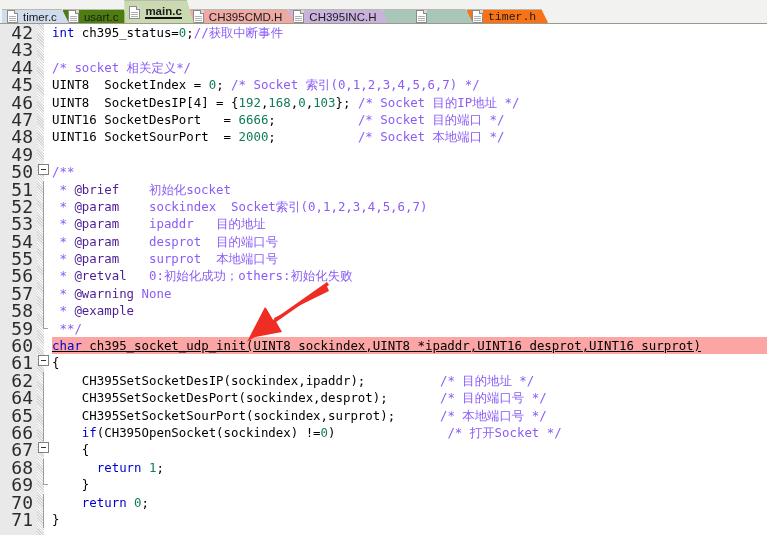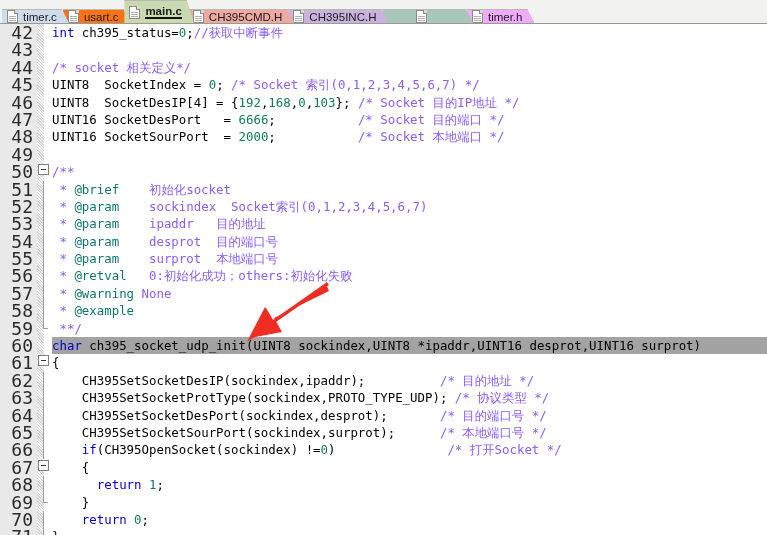--- a/index.html
+++ b/index.html
@@ -92,22 +92,23 @@
     font-family:"DejaVu Sans Mono","Liberation Mono",monospace;
     font-size:12.4px;
     line-height:17.4px;
   }
   .ln-row{
     position:relative;
     height:17.4px;
     white-space:pre;
   }
   .ln-row.cur .code{
-    background:#a3a3a3;
+    background:#fca5a5;
     display:block;
+    text-decoration:underline;
   }
   .lnum{
     position:absolute;left:0;top:0;width:33px;
     text-align:right;
     color:#2b2b2b;
     font-family:"DejaVu Sans Mono","Liberation Mono",monospace;
     font-size:18px;
   }
   .code{
     position:absolute;left:52px;top:0;right:0;
@@ -135,62 +136,62 @@
     position:absolute;left:43px;top:0;width:1px;height:9px;background:#9c9c9c;
   }
   .fold-end::after{
     content:"";position:absolute;left:0px;top:8px;width:5px;height:1px;background:#9c9c9c;
   }
 
   
   .kw{color:#0000cc;}
   .num{color:#0f7b5a;}
   .cmt{color:#8b5cf6;}
-  .cmt-tag{color:#0f766e;}
+  .cmt-tag{color:#4c1d95;}
   .plain{color:#000;}
 
   
   .arrow{
     position:absolute;
     left:230px;top:258px;
     width:100px;height:66px;
     pointer-events:none;
   }
 </style>
 </head>
 <body>
 
 <div id="app">
 
   <div class="tabbar" id="tabbar">
       <div class="tab" style="background: rgb(207, 220, 237); z-index: 10;">
         <span class="doc-icon"></span>
         <span class="tab-label">timer.c</span>
       </div>
-      <div class="tab" style="background: #f97316; z-index: 9;">
+      <div class="tab" style="background: #4d7c0f; z-index: 9;">
         <span class="doc-icon"></span>
         <span class="tab-label">usart.c</span>
       </div>
       <div class="tab active" style="background: rgb(201, 217, 176); z-index: 20;">
         <span class="doc-icon"></span>
         <span class="tab-label">main.c</span>
       </div>
       <div class="tab" style="background: rgb(237, 169, 162); z-index: 7;">
         <span class="doc-icon"></span>
         <span class="tab-label">CH395CMD.H</span>
       </div>
       <div class="tab" style="background: rgb(201, 179, 221); z-index: 6;">
         <span class="doc-icon"></span>
         <span class="tab-label">CH395INC.H</span>
       </div>
       <div class="tab" style="background: rgb(168, 199, 184); z-index: 5; flex-direction: column;">
         <span class="doc-icon"></span>
         <span class="tab-label">CH395CMD.C</span>
       </div>
-      <div class="tab" style="background: #f0abfc; z-index: 4;">
+      <div class="tab" style="background: #f97316; z-index: 4; font-family: Liberation Mono, monospace;">
         <span class="doc-icon"></span>
         <span class="tab-label">timer.h</span>
       </div>
       <div class="tab-filler"></div>
     </div>
 
   <div class="editor">
     <div class="gutter-bg"></div>
     <div class="gutter-sep"></div>
     <div class="code-area" id="code-area">
@@ -208,21 +209,20 @@
         <div class="ln-row"><span class="lnum">53</span><span class="fold-line"></span><span class="code"><span class="cmt"> * </span><span class="cmt-tag">@param</span><span class="cmt">    ipaddr   目的地址</span></span></div>
         <div class="ln-row"><span class="lnum">54</span><span class="fold-line"></span><span class="code"><span class="cmt"> * </span><span class="cmt-tag">@param</span><span class="cmt">    desprot  目的端口号</span></span></div>
         <div class="ln-row"><span class="lnum">55</span><span class="fold-line"></span><span class="code"><span class="cmt"> * </span><span class="cmt-tag">@param</span><span class="cmt">    surprot  本地端口号</span></span></div>
         <div class="ln-row"><span class="lnum">56</span><span class="fold-line"></span><span class="code"><span class="cmt"> * </span><span class="cmt-tag">@retval</span><span class="cmt">   0:初始化成功；others:初始化失败</span></span></div>
         <div class="ln-row"><span class="lnum">57</span><span class="fold-line"></span><span class="code"><span class="cmt"> * </span><span class="cmt-tag">@warning</span><span class="cmt"> None</span></span></div>
         <div class="ln-row"><span class="lnum">58</span><span class="fold-line"></span><span class="code"><span class="cmt"> * </span><span class="cmt-tag">@example</span></span></div>
         <div class="ln-row"><span class="lnum">59</span><span class="fold-end"></span><span class="code"><span class="cmt"> **/</span></span></div>
         <div class="ln-row cur"><span class="lnum">60</span><span class="code"><span class="kw">char</span><span class="plain"> ch395_socket_udp_init(UINT8 sockindex,UINT8 *ipaddr,UINT16 desprot,UINT16 surprot)</span></span></div>
         <div class="ln-row"><span class="lnum">61</span><span class="fold box"></span><span class="code"><span class="plain">{</span></span></div>
         <div class="ln-row"><span class="lnum">62</span><span class="fold-line"></span><span class="code"><span class="plain">    CH395SetSocketDesIP(sockindex,ipaddr);          </span><span class="cmt">/* 目的地址 */</span></span></div>
-        <div class="ln-row"><span class="lnum">63</span><span class="fold-line"></span><span class="code"><span class="plain">    CH395SetSocketProtType(sockindex,PROTO_TYPE_UDP); </span><span class="cmt">/* 协议类型 */</span></span></div>
         <div class="ln-row"><span class="lnum">64</span><span class="fold-line"></span><span class="code"><span class="plain">    CH395SetSocketDesPort(sockindex,desprot);       </span><span class="cmt">/* 目的端口号 */</span></span></div>
         <div class="ln-row"><span class="lnum">65</span><span class="fold-line"></span><span class="code"><span class="plain">    CH395SetSocketSourPort(sockindex,surprot);      </span><span class="cmt">/* 本地端口号 */</span></span></div>
         <div class="ln-row"><span class="lnum">66</span><span class="fold-line"></span><span class="code"><span class="plain">    </span><span class="kw">if</span><span class="plain">(CH395OpenSocket(sockindex) !=</span><span class="num">0</span><span class="plain">)               </span><span class="cmt">/* 打开Socket */</span></span></div>
         <div class="ln-row"><span class="lnum">67</span><span class="fold box"></span><span class="code"><span class="plain">    {</span></span></div>
         <div class="ln-row"><span class="lnum">68</span><span class="fold-line"></span><span class="code"><span class="plain">      </span><span class="kw">return</span><span class="plain"> </span><span class="num">1</span><span class="plain">;</span></span></div>
         <div class="ln-row"><span class="lnum">69</span><span class="fold-end"></span><span class="code"><span class="plain">    }</span></span></div>
         <div class="ln-row"><span class="lnum">70</span><span class="fold-line"></span><span class="code"><span class="plain">    </span><span class="kw">return</span><span class="plain"> </span><span class="num">0</span><span class="plain">;</span></span></div>
         <div class="ln-row"><span class="lnum">71</span><span class="fold-line"></span><span class="code"><span class="plain">}</span></span></div>
       </div>
 

